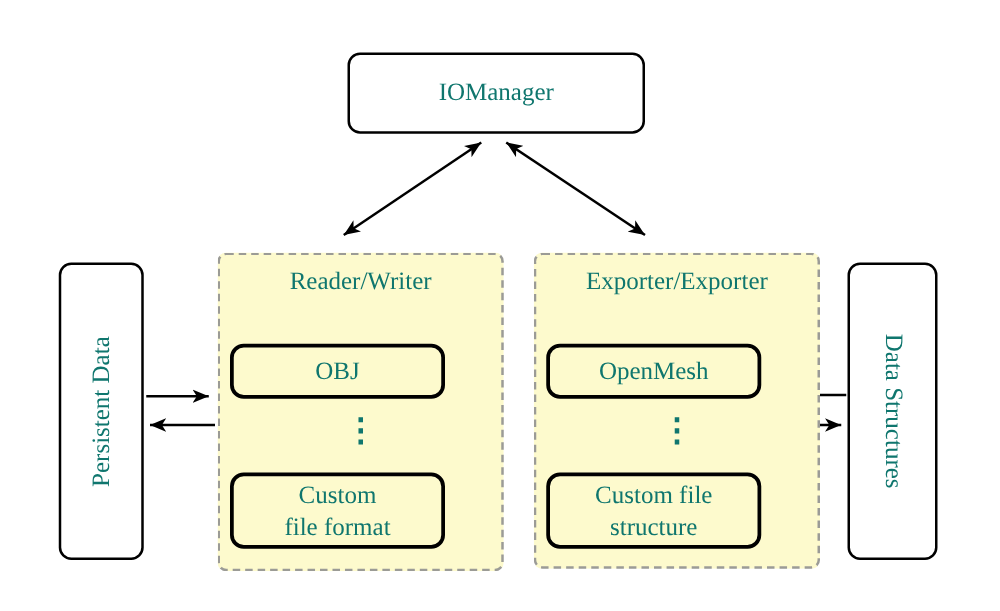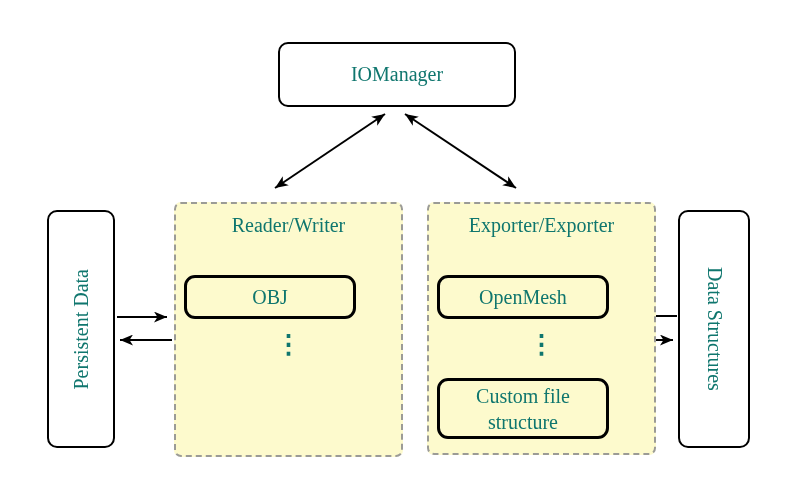--- a/index.html
+++ b/index.html
@@ -128,20 +128,22 @@
   </div>
 
   <div class="node vert right">
     <span class="vtext-down">Data Structures</span>
   </div>
 
   <div class="panel left">
     <div class="panel-title">Reader/Writer</div>
     <div class="inner-node top-item">OBJ</div>
     <div class="vdots">⋮</div>
+    <div class="inner-node bottom-item">Custom
+file format</div>
   </div>
 
   <div class="panel right">
     <div class="panel-title">Exporter/Exporter</div>
     <div class="inner-node top-item">OpenMesh</div>
     <div class="vdots">⋮</div>
     <div class="inner-node bottom-item">Custom file
 structure</div>
   </div>
 

